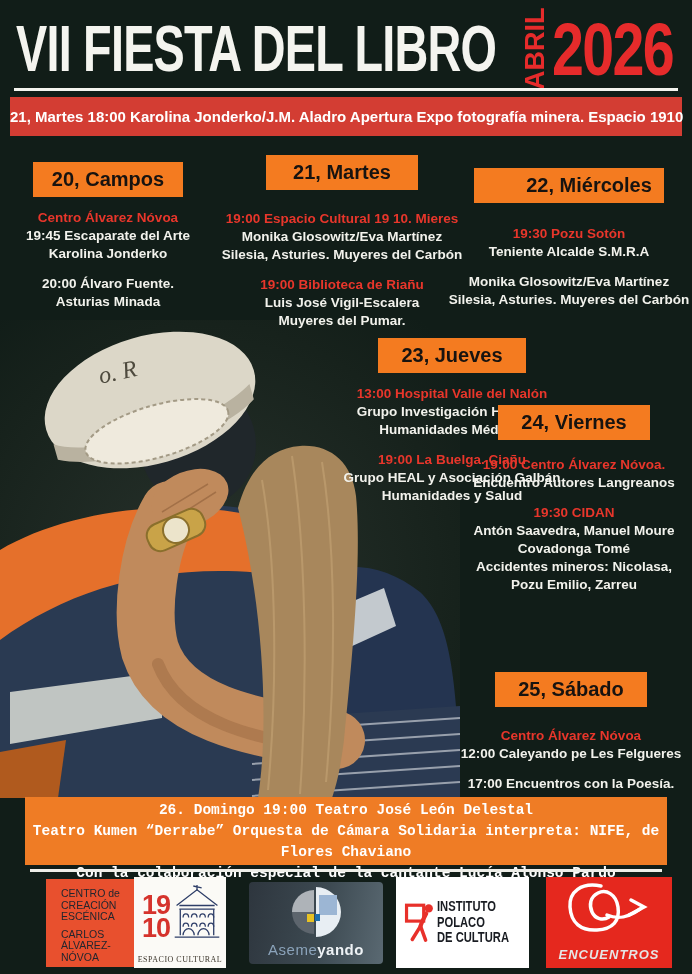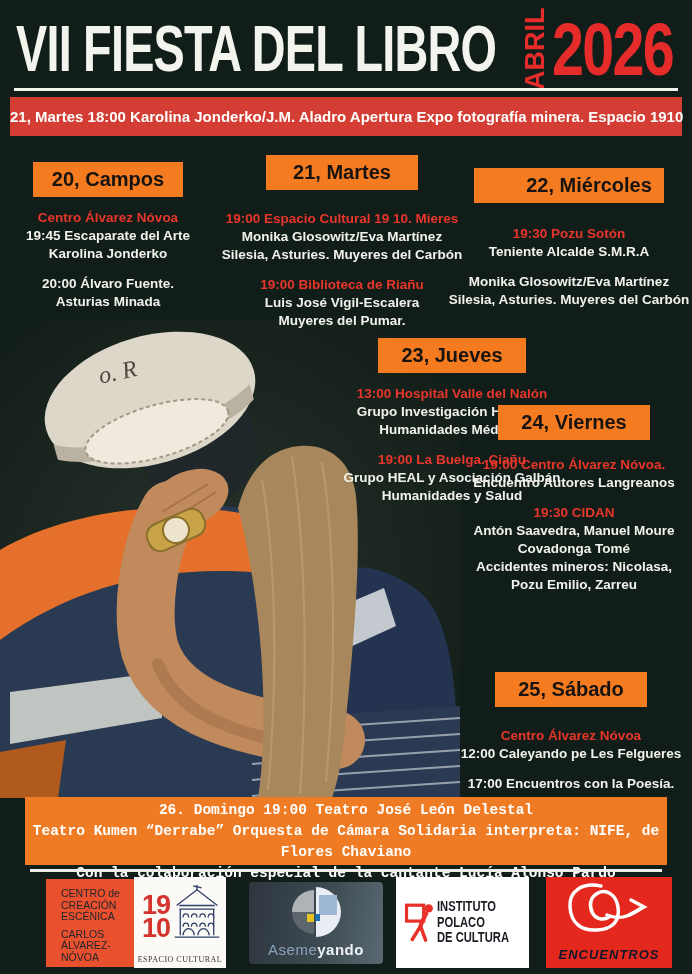--- a/index.html
+++ b/index.html
@@ -56,21 +56,21 @@
         background:linear-gradient(100deg,#2e363e 0%,#3d4a52 55%,#5a6972 100%);}
   .logo-asem svg{margin-top:4px;}
   .asem-name{position:absolute;bottom:6px;left:0;width:100%;font-size:15px;letter-spacing:.5px;}
   .asem-name .a1{color:#8ba3ba;}
   .asem-name .a2{color:#eef2f5;font-weight:bold;}
   .logo-polaco{left:396px;width:133px;height:91px;background:#ffffff;display:flex;align-items:center;
         padding:6px 2px 6px 8px;}
   .polaco-text{font-size:14px;font-weight:bold;color:#191c22;line-height:15.5px;white-space:nowrap;
         transform:scaleX(.8);transform-origin:0 50%;}
   .logo-enc{left:546px;width:126px;height:91px;background:#e5281e;text-align:center;}
-  .enc-label{position:absolute;bottom:6px;left:0;width:100%;color:#0f172a;font-style:italic;
+  .enc-label{position:absolute;bottom:6px;left:0;width:100%;color:#e5e5e5;font-style:italic;
         font-weight:bold;font-size:13px;letter-spacing:1px;}
 </style>
 </head>
 <body>
 
 <div class="poster">
 
   <div class="title">VII FIESTA DEL LIBRO</div>
   <div class="month-vertical">ABRIL</div>
   <div class="year">2026</div>

